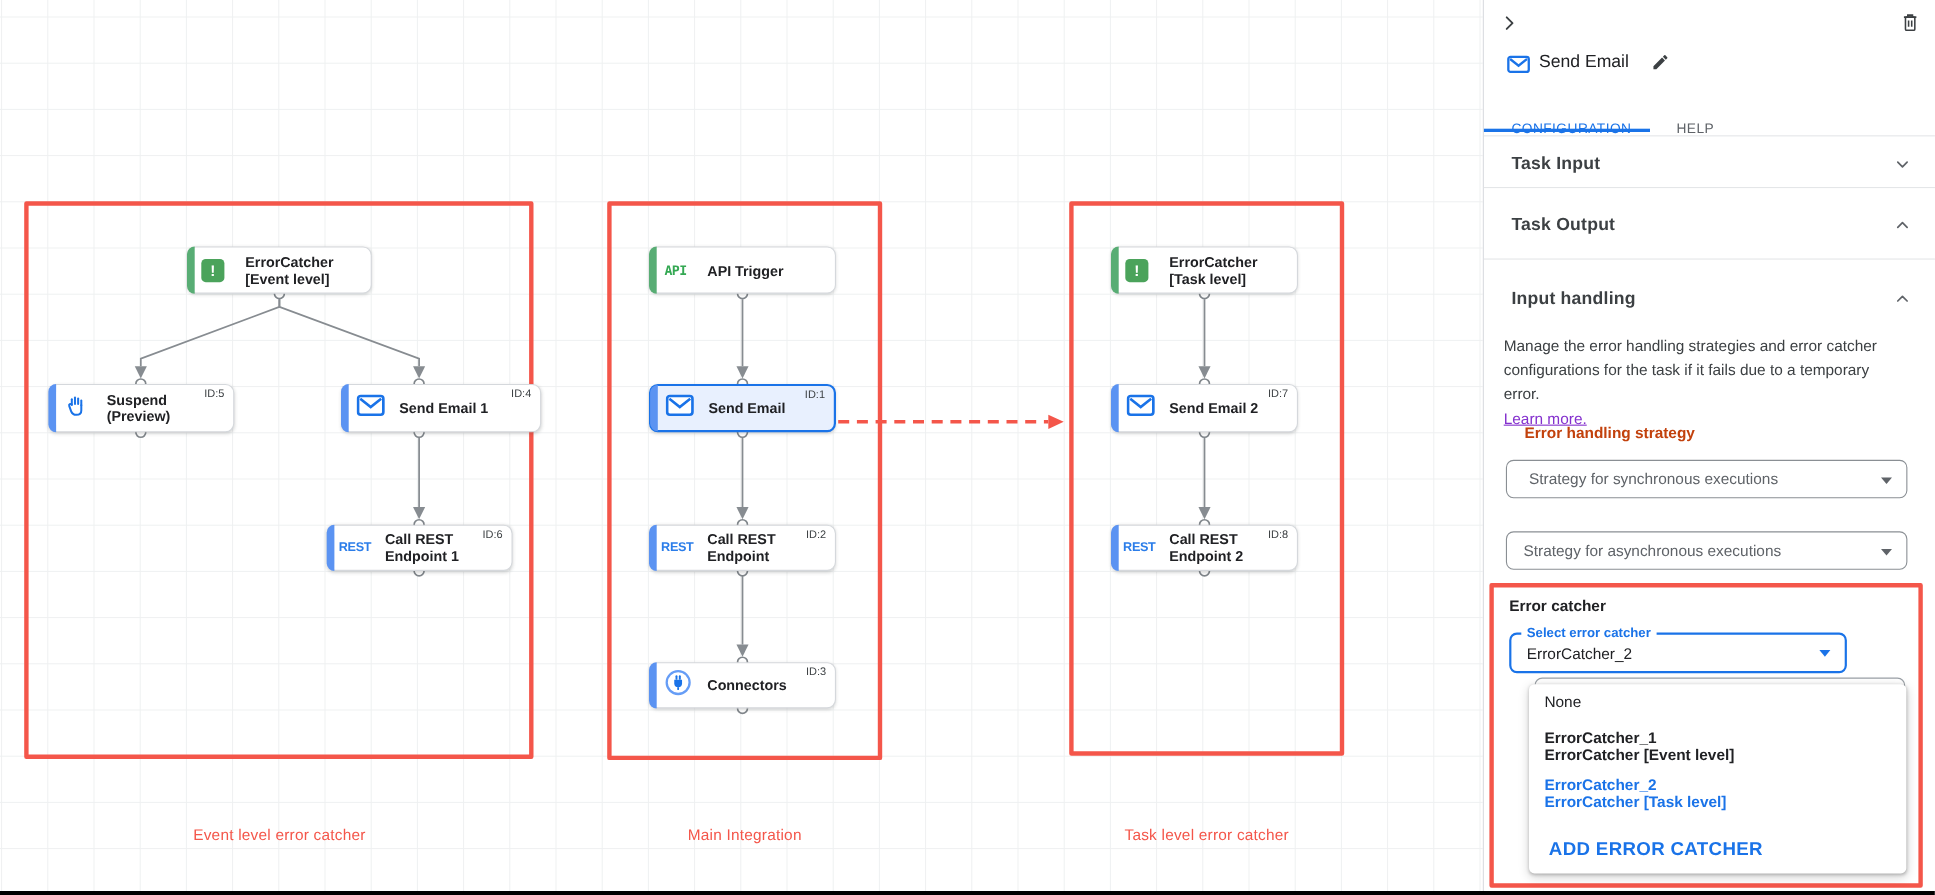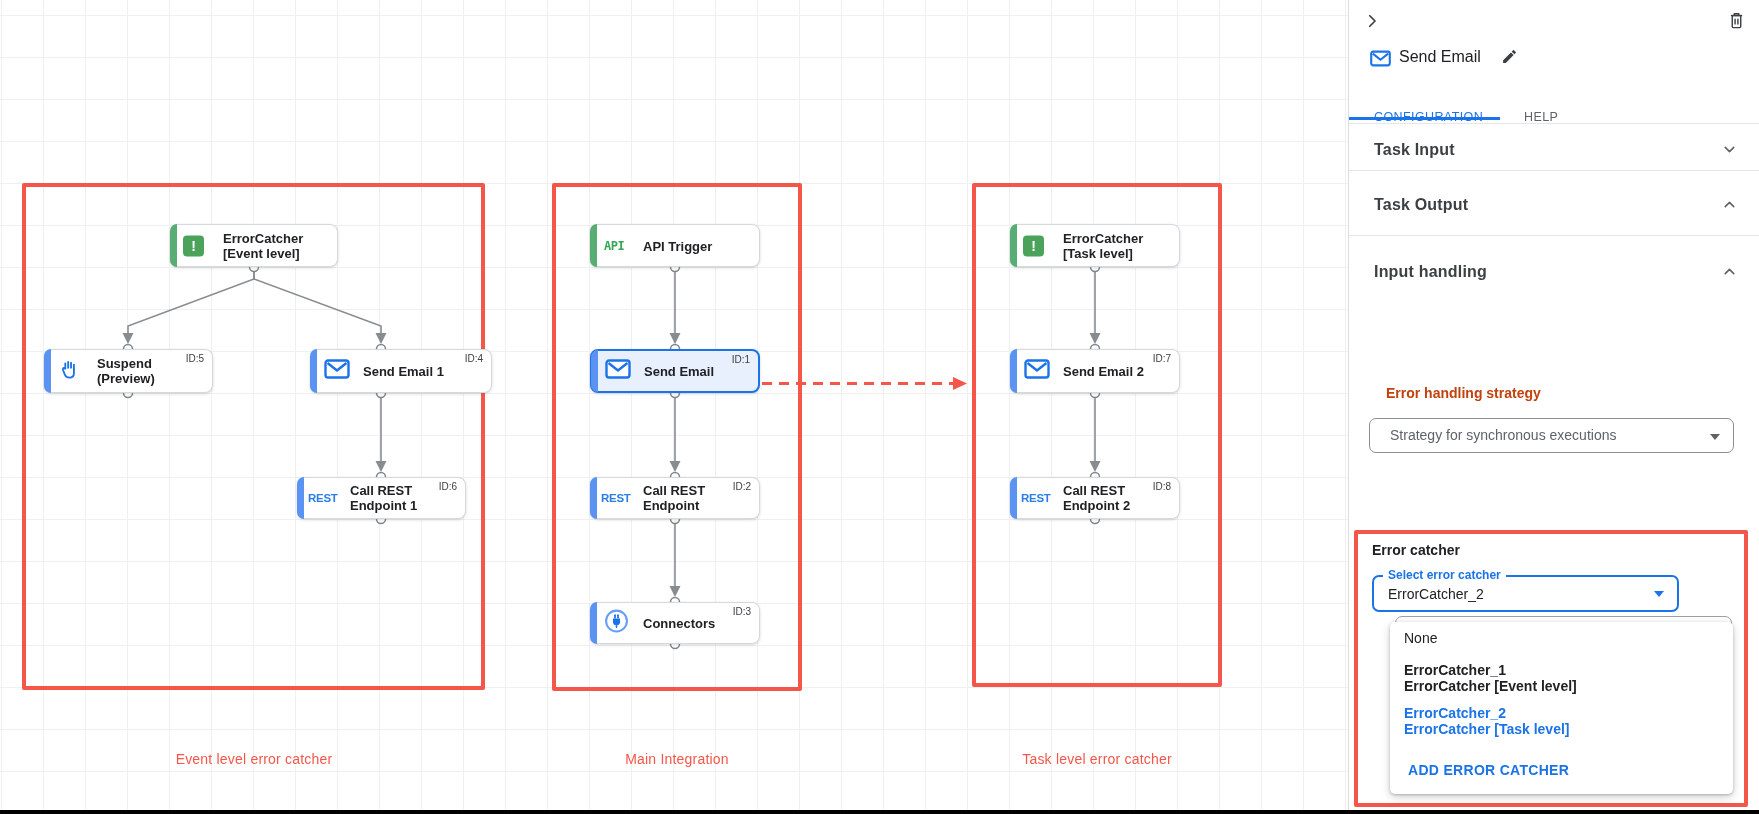--- a/index.html
+++ b/index.html
@@ -83,21 +83,21 @@
     font-size:12px; font-weight:bold; color:#1a73e8; white-space:nowrap; }
   .select .caret { border-top-color:#1a73e8; top:14px; }
   .ghost { position:absolute; left:37px; top:82px; width:337px; height:14px;
     border:1.2px solid #9aa0a6; border-radius:8px; background:#fff; }
   .menu { position:absolute; left:32px; top:88px; width:343px; height:172px; background:#fff;
     border-radius:5px; box-shadow:0 1px 3px rgba(0,0,0,.22), 0 3px 10px rgba(0,0,0,.18); }
   .mi { position:absolute; left:14px; font-size:14px; color:#202124; cursor:pointer; white-space:nowrap; }
   .mi .nm { font-weight:bold; }
   .mi .dt { font-weight:bold; }
   .mi.sel { color:#1a73e8; }
-  .mi-action { position:absolute; left:18px; top:140px; font-size:14px; font-weight:bold;
+  .mi-action { position:absolute; left:18px; top:140px; font-size:17px; font-weight:bold;
     color:#1a73e8; letter-spacing:.3px; cursor:pointer; }
   .bottom-bar { position:absolute; left:0; top:810px; width:1759px; height:4px; background:#000; }
 </style>
 </head>
 <body>
 
 <div class="stage">
 
   <div class="canvas">
 
@@ -339,25 +339,33 @@
     </span>
     <div class="hdiv" style="top:235px;"></div>
 
     <span class="p-abs sec-label" style="left:25px; top:263px;">Input handling</span>
     <span class="p-abs icon-btn" style="left:372px; top:263px;">
       <svg width="17" height="17" viewBox="0 0 24 24" fill="none" stroke="#5f6368" stroke-width="2.2" stroke-linecap="round" stroke-linejoin="round">
           <polyline points="6,15 12,9 18,15"></polyline>
         </svg>
     </span>
 
+    <div class="para">
+      <span>Manage the error handling strategies and error catcher configurations for the task if it fails due to a temporary error.</span>
+      <br><span class="learn">Learn more.</span>
+    </div>
 
     <div class="strategy-lbl">Error handling strategy</div>
 
     <div class="dd" style="top:418px;padding-left:20px;">
       <span>Strategy for synchronous executions</span>
+      <span class="caret"></span>
+    </div>
+    <div class="dd" style="top:483px;">
+      <span>Strategy for asynchronous executions</span>
       <span class="caret"></span>
     </div>
 
     <div class="red-sec">
       <div class="ec-label">Error catcher</div>
 
       <div class="ghost"></div>
 
       <div class="select">
         <span class="flabel">Select error catcher</span>

